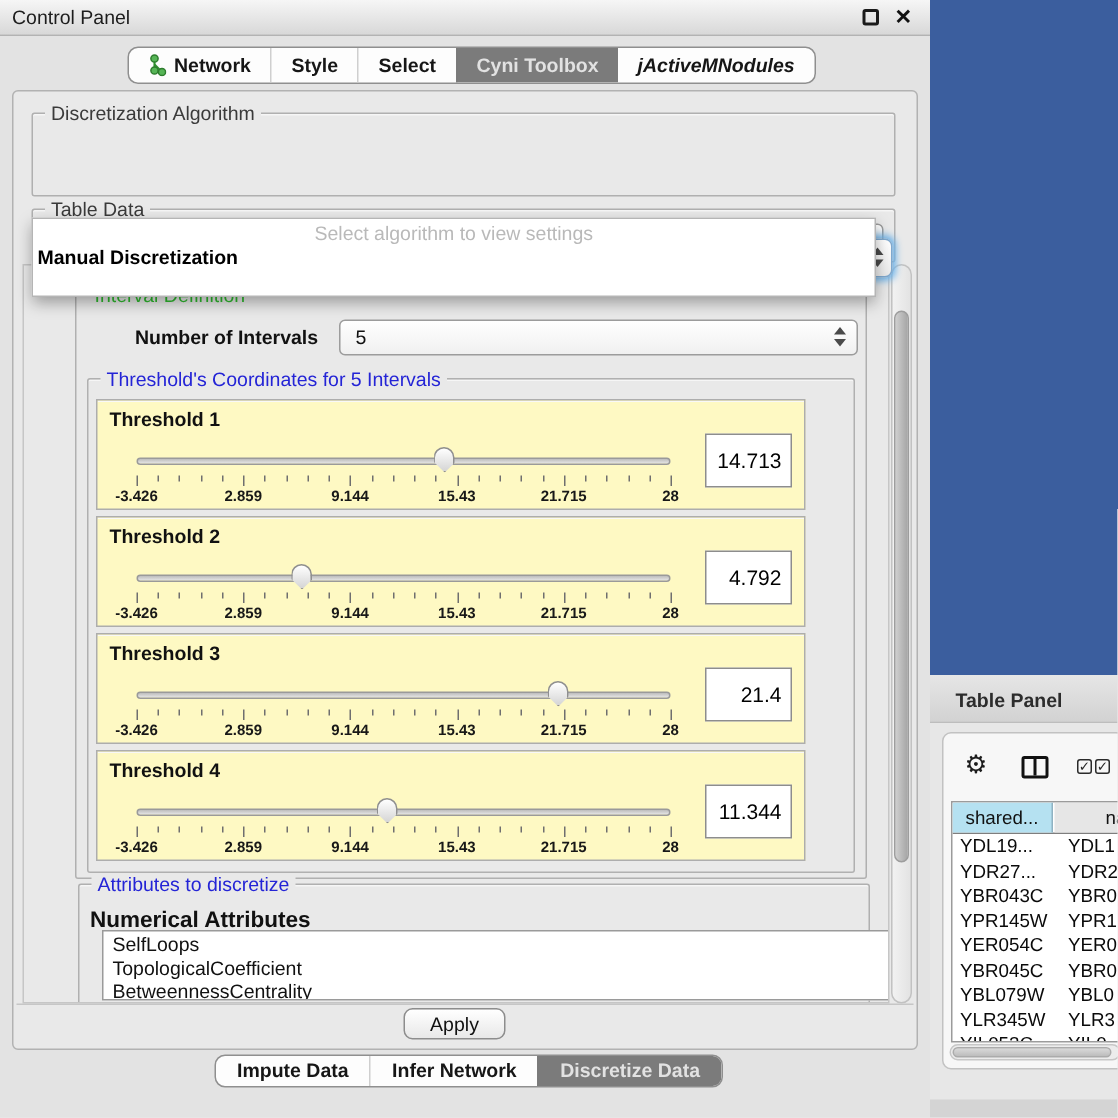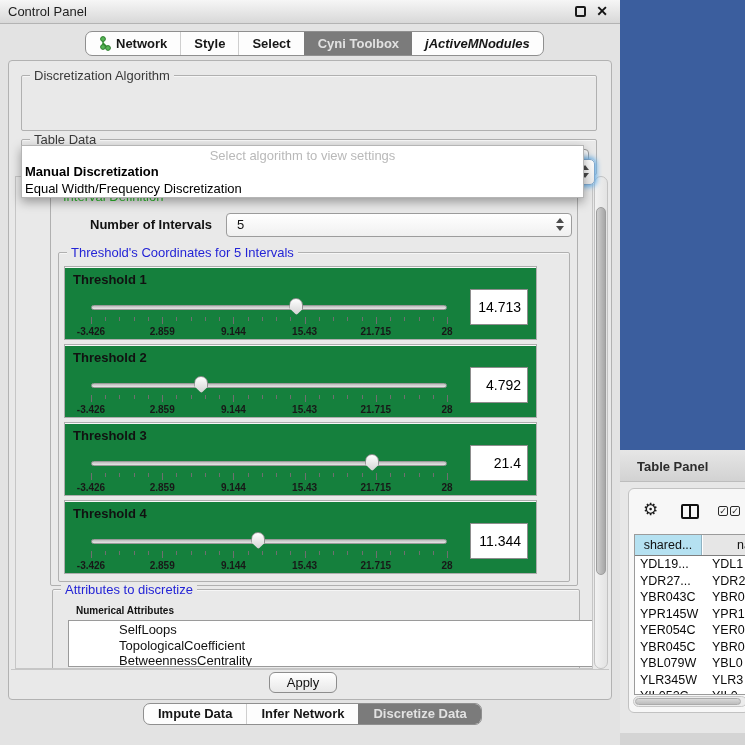--- a/index.html
+++ b/index.html
@@ -54,21 +54,21 @@
   
   .viewport { position:absolute; left:6px; top:115px; width:578px; height:493px; overflow:hidden;
     border:1px solid #c6c6c6; background:#e9e9e9; }
   .vscroll { position:absolute; left:585px; top:115px; width:14px; height:493px;
     background:linear-gradient(90deg,#f2f2f2,#e3e3e3); border:1px solid #c2c2c2; border-radius:7px; }
   .vscroll .thumb { position:absolute; left:1px; width:10px; border-radius:6px;
     background:linear-gradient(90deg,#cfcfcf,#a6a6a6); border:1px solid #9d9d9d; }
 
   
   .threshold-panel { position:absolute; left:48px; width:473px; height:74px;
-    background:#15803d; border:1px solid #adadad; box-shadow:inset 0 1px 0 #f8f8f8; }
+    background:#fef9c3; border:1px solid #adadad; box-shadow:inset 0 1px 0 #f8f8f8; }
   .threshold-panel .tlabel { position:absolute; left:8px; top:5px; font-size:13px; font-weight:bold; color:#111; }
   .slider-zone { position:absolute; left:0; top:28px; width:100%; height:46px; }
   .track { position:absolute; left:26px; top:10px; width:356px; height:5px; border:1px solid #9a9a9a;
     border-radius:3px; background:linear-gradient(#bdbdbd,#e6e6e6); }
   .thumb14 { position:absolute; top:3px; width:14px; height:17px;
     background:linear-gradient(#ffffff,#d5d5d5); border:1px solid #8f8f8f;
     border-radius:7px 7px 2px 2px; clip-path:polygon(0 0,100% 0,100% 60%,50% 100%,0 60%); }
   .tick { position:absolute; width:1px; background:#6f6f6f; top:22px; height:4px; }
   .tick.major { height:7px; }
   .ticklabel { position:absolute; top:31px; transform:translateX(-50%); font-size:10px; font-weight:bold; color:#181818; white-space:nowrap; }
@@ -174,21 +174,20 @@
     <div class="combo-stub">
       <span class="spin">
           <i class="up"></i>
           <i class="dn"></i>
         </span>
     </div>
 
     <div class="popup">
       <div class="hint">Select algorithm to view settings</div>
       <div class="op1">Manual Discretization</div>
-      <div class="op2">Equal Width/Frequency Discretization</div>
     </div>
 
     <div class="group" style="left:12px; top:78px; width:576px; height:36px;">
       <span class="group-title">Table Data</span>
     </div>
     <div class="combo" style="left:18px; top:88px; width:562px; height:23px;">
       <span class="ctext">galFiltered.sif default node</span>
       <span class="spin">
           <i class="up"></i>
           <i class="dn"></i>
@@ -370,22 +369,22 @@
             <span class="ticklabel" style="left: 239.6px;">15.43</span>
             <span class="ticklabel" style="left: 310.8px;">21.715</span>
             <span class="ticklabel" style="left: 382px;">28</span>
           </div>
         <div class="valbox">11.344</div>
       </div>
 
       <div class="group" style="left:36px; top:412px; width:528px; height:85px;">
         <span class="group-title gt-blue">Attributes to discretize</span>
       </div>
-      <div style="position:absolute; left:44px; top:428px; font-size:10px; font-weight:bold; color:#111;margin-left:16px;">Numerical Attributes</div>
-      <div class="attrlist" style="left:52px; top:443px; width:572px; height:47px;padding-left:44px;">
+      <div style="position:absolute; left:44px; top:428px; font-size:15px; font-weight:bold; color:#111;">Numerical Attributes</div>
+      <div class="attrlist" style="left:52px; top:443px; width:572px; height:47px;">
         <div id="attr-items">
             <div class="attr-item">SelfLoops</div>
             <div class="attr-item">TopologicalCoefficient</div>
             <div class="attr-item">BetweennessCentrality</div>
           </div>
         <div class="minivscroll">
             <div class="thumb"></div>
           </div>
       </div>
     </div>

